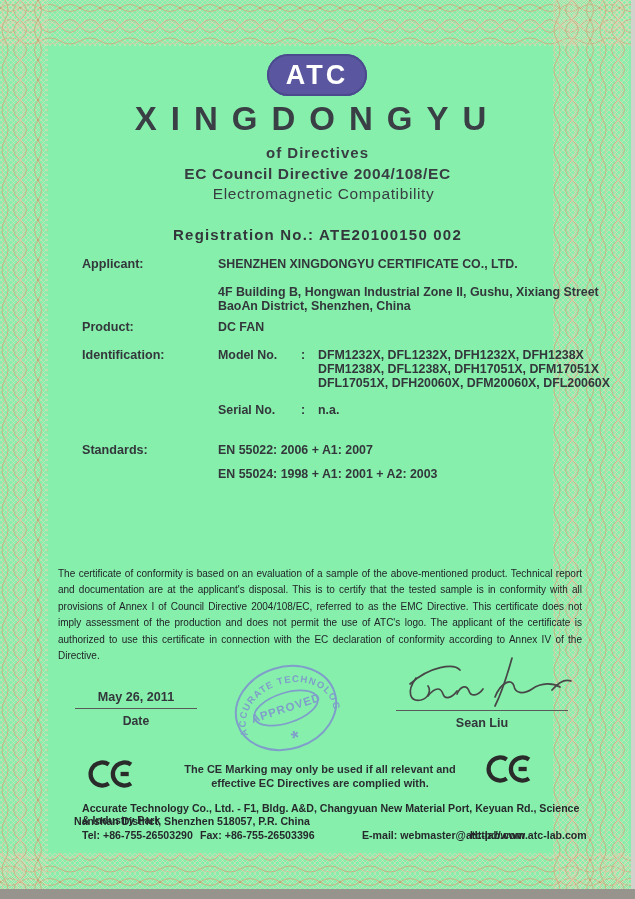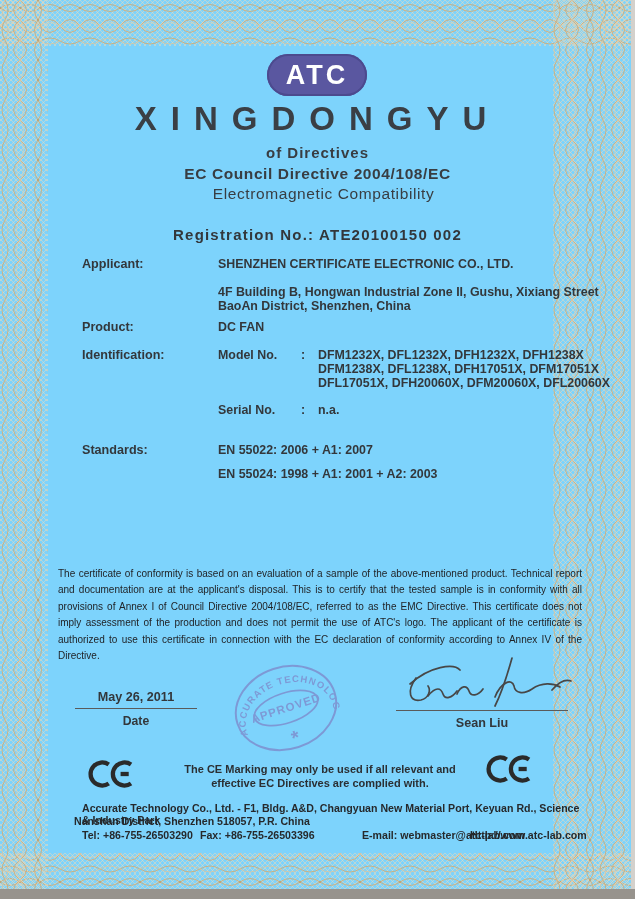--- a/index.html
+++ b/index.html
@@ -1,17 +1,17 @@
 <!DOCTYPE html>
 <html><head>
 <meta charset="utf-8">
 <style>
   html,body{margin:0;padding:0;background:#e9e7e2;}
   #page{
-    position:relative;width:635px;height:899px;background:#7dd3fc;overflow:hidden;
+    position:relative;width:635px;height:899px;background:#86efac;overflow:hidden;
     font-family:"Liberation Sans", sans-serif;color:#33373b;
   }
   .abs{position:absolute;}
   
   #border-svg{position:absolute;left:0;top:0;pointer-events:none;}
   
   .logo{
     left:267px;top:54px;width:100px;height:42px;background:#5a57a0;border-radius:21px;
     color:#ffffff;font-size:27px;font-weight:800;letter-spacing:3px;
     display:flex;align-items:center;justify-content:center;
@@ -116,21 +116,21 @@
   <div class="abs logo">
     <span>ATC</span>
   </div>
   <div class="abs title">XINGDONGYU</div>
   <div class="abs subtitle">of Directives</div>
   <div class="abs directive">EC Council Directive 2004/108/EC</div>
   <div class="abs compat">Electromagnetic Compatibility</div>
   <div class="abs registration">Registration No.: ATE20100150 002</div>
 
   <div class="abs lbl r-applicant">Applicant:</div>
-  <div class="abs val r-applicant">SHENZHEN CERTIFICATE ELECTRONIC CO., LTD.</div>
+  <div class="abs val r-applicant">SHENZHEN XINGDONGYU CERTIFICATE CO., LTD.</div>
   <div class="abs val r-addr1">4F Building B, Hongwan Industrial Zone II, Gushu, Xixiang Street</div>
   <div class="abs val r-addr2">BaoAn District, Shenzhen, China</div>
 
   <div class="abs lbl r-product">Product:</div>
   <div class="abs val r-product">DC FAN</div>
 
   <div class="abs lbl r-ident">Identification:</div>
   <div class="abs val r-ident">Model No.</div>
   <div class="abs col2 r-ident">:</div>
   <div class="abs col3 r-model1">DFM1232X, DFL1232X, DFH1232X, DFH1238X</div>

